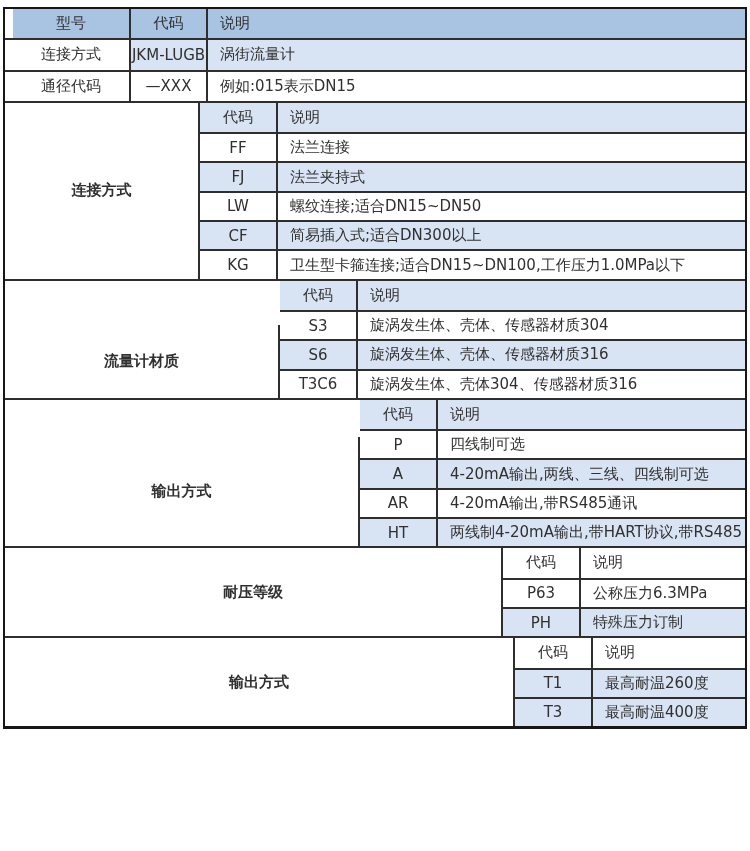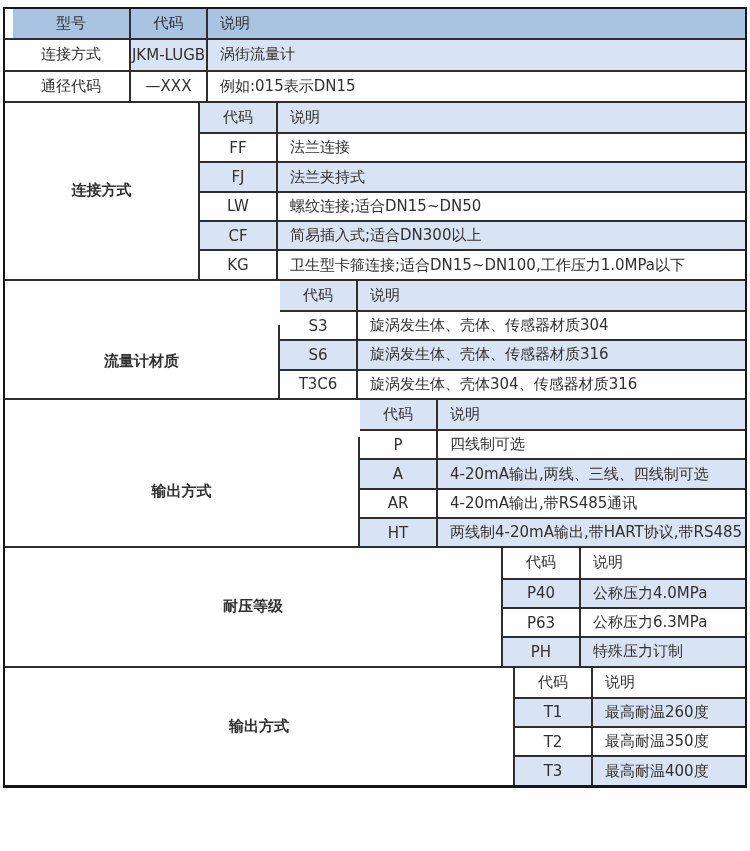--- a/index.html
+++ b/index.html
@@ -165,24 +165,20 @@
     </div>
   </div>
 
   <div class="band sec">
     <div class="sec-left w-press">耐压等级</div>
     <div class="sec-rows">
       <div class="nrow white">
         <div class="ncode">代码</div>
         <div class="ndesc">说明</div>
       </div>
-      <div class="nrow blue">
-        <div class="ncode">P40</div>
-        <div class="ndesc">公称压力4.0MPa</div>
-      </div>
       <div class="nrow white">
         <div class="ncode">P63</div>
         <div class="ndesc">公称压力6.3MPa</div>
       </div>
       <div class="nrow blue">
         <div class="ncode">PH</div>
         <div class="ndesc">特殊压力订制</div>
       </div>
     </div>
   </div>
@@ -191,24 +187,20 @@
     <div class="sec-left w-temp">输出方式</div>
     <div class="sec-rows">
       <div class="nrow white">
         <div class="ncode">代码</div>
         <div class="ndesc">说明</div>
       </div>
       <div class="nrow blue">
         <div class="ncode">T1</div>
         <div class="ndesc">最高耐温260度</div>
       </div>
-      <div class="nrow white">
-        <div class="ncode">T2</div>
-        <div class="ndesc">最高耐温350度</div>
-      </div>
       <div class="nrow blue">
         <div class="ncode">T3</div>
         <div class="ndesc">最高耐温400度</div>
       </div>
     </div>
   </div>
 
 </div>
 
 </body></html>

